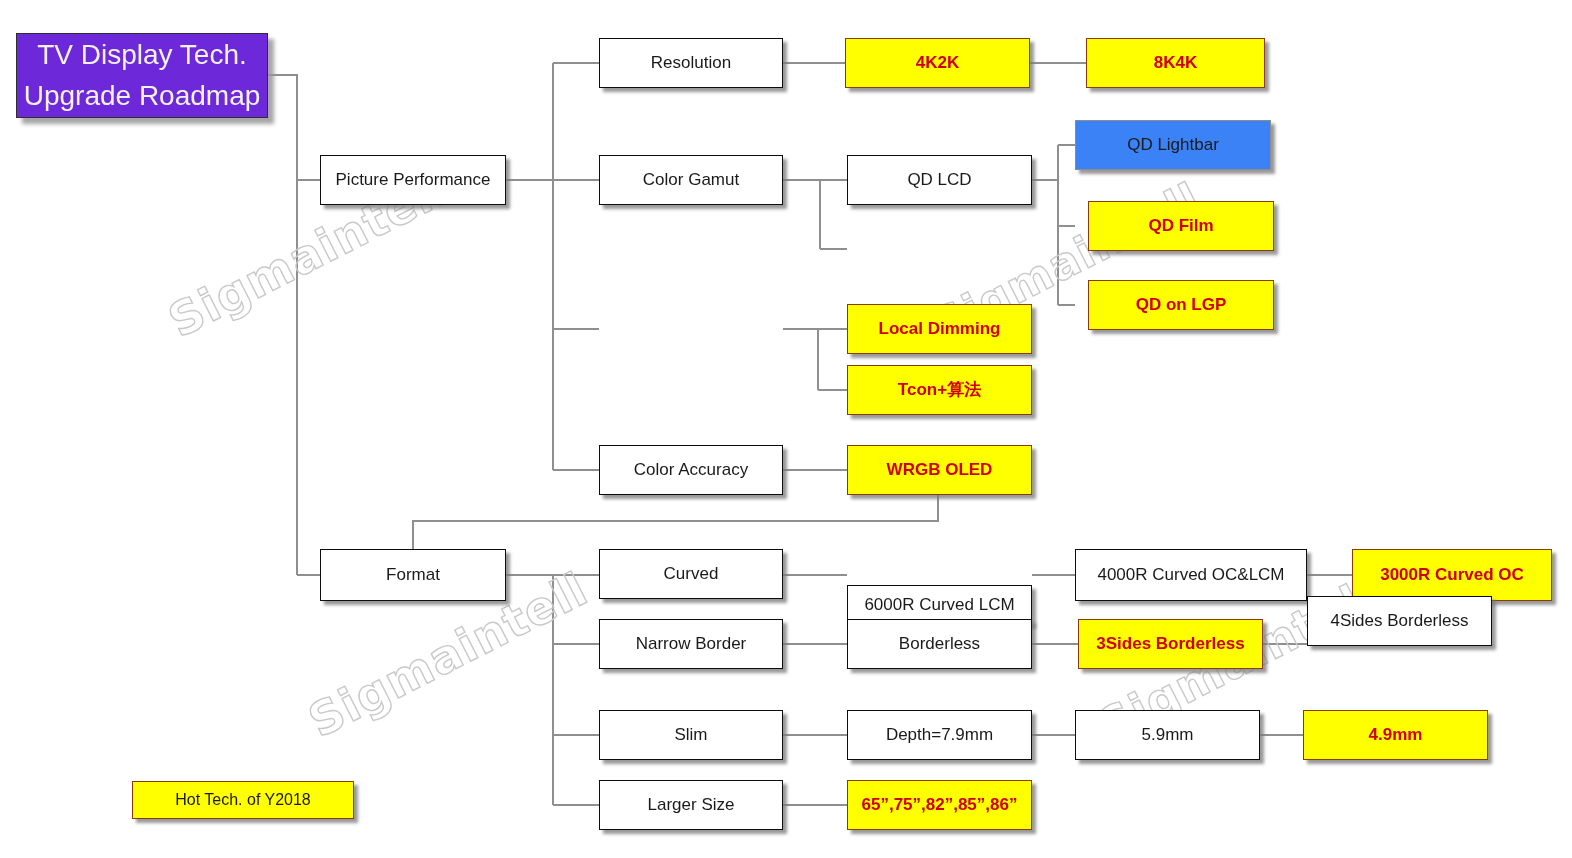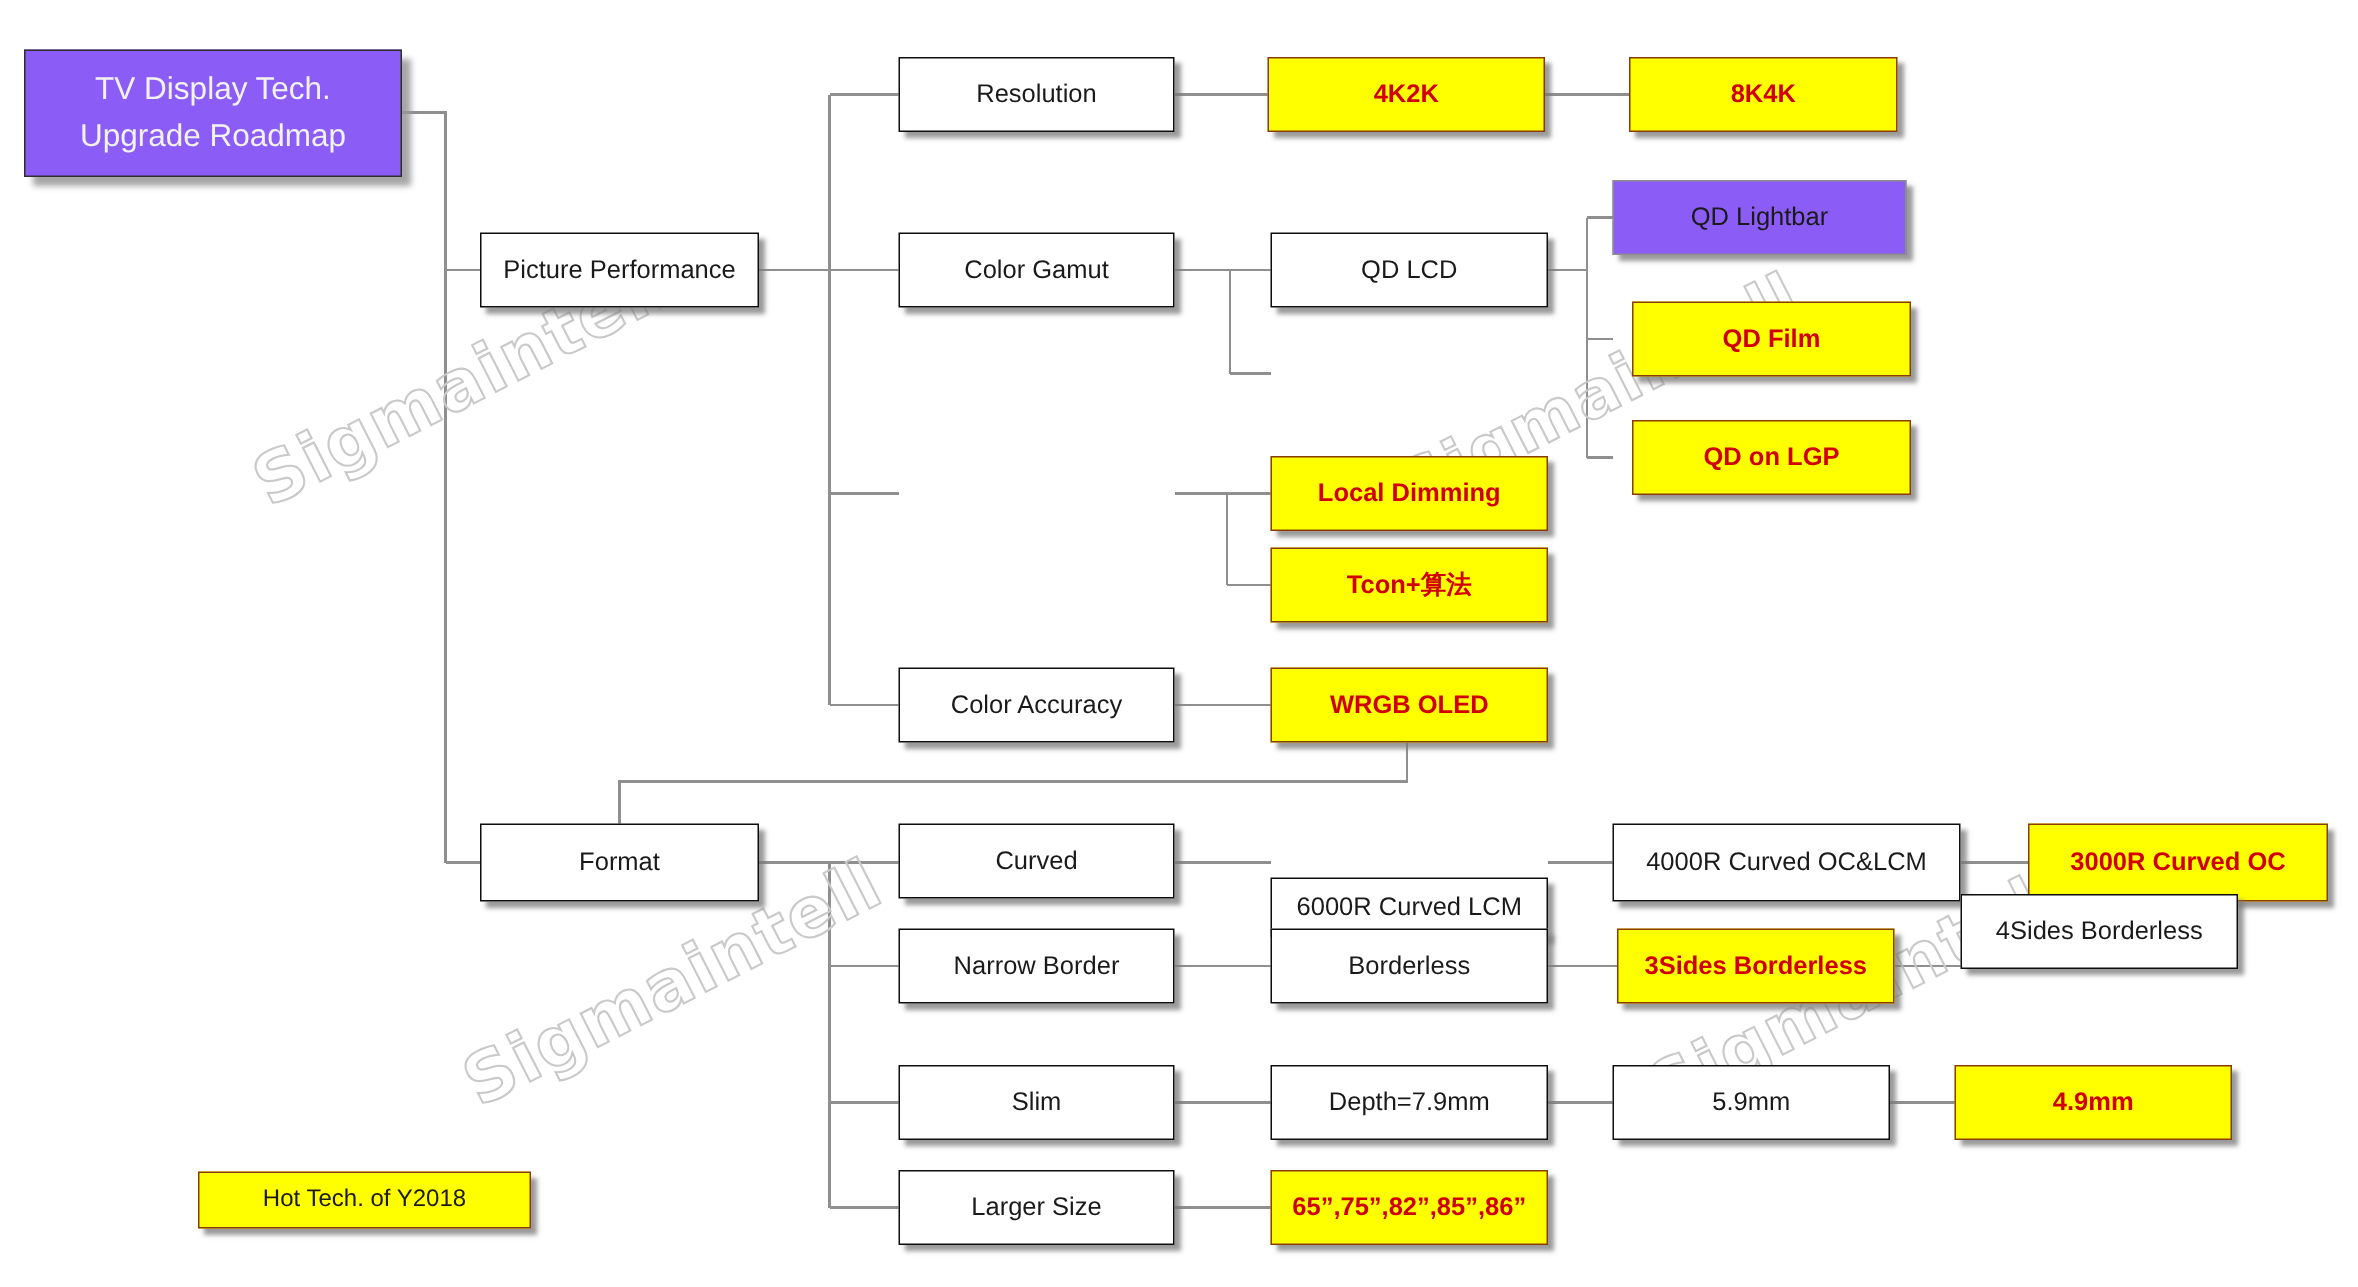--- a/index.html
+++ b/index.html
@@ -18,43 +18,43 @@
     border:1px solid #000000;
     color:#1a1a1a;
     font-size:17px;
     box-shadow:4px 4px 3px rgba(120,120,120,.75);
     z-index:3;
   }
   .node span{display:block;padding:0 4px;white-space:nowrap;}
 
   
   .node.title{
-    background:#8b5cf6;
+    background:#6d28d9;
     border:1px solid #2e2e2e;
     color:#f2f2f2;
-    font-size:21px;
+    font-size:28px;
     box-shadow:6px 6px 4px rgba(150,150,150,.85);
   }
   .node.title span{white-space:normal;line-height:1.45;}
 
   
   .node.plain{background:#ffffff;border:1px solid #0d0d0d;}
 
   
   .node.hot{
     background:#ffff00;
     border:1px solid #8a3b09;
     color:#d00000;
     font-weight:bold;
     box-shadow:4px 4px 3px rgba(120,120,120,.75);
   }
   .node.hot.blk{color:#1a1a1a;font-weight:normal;margin-left:28px;}
 
   
-  .node.gray{background:#8b5cf6;border:1px solid #8c8c8c;color:#1a1a1a;justify-content:center;}
+  .node.gray{background:#3b82f6;border:1px solid #8c8c8c;color:#1a1a1a;justify-content:center;}
 
   .wm{
     position:absolute;
     font-family:"DejaVu Sans",sans-serif;
     font-weight:bold;
     color:transparent;
     -webkit-text-stroke:1.4px #c9c9c9;
     letter-spacing:1px;
     white-space:nowrap;
     transform-origin:left top;

